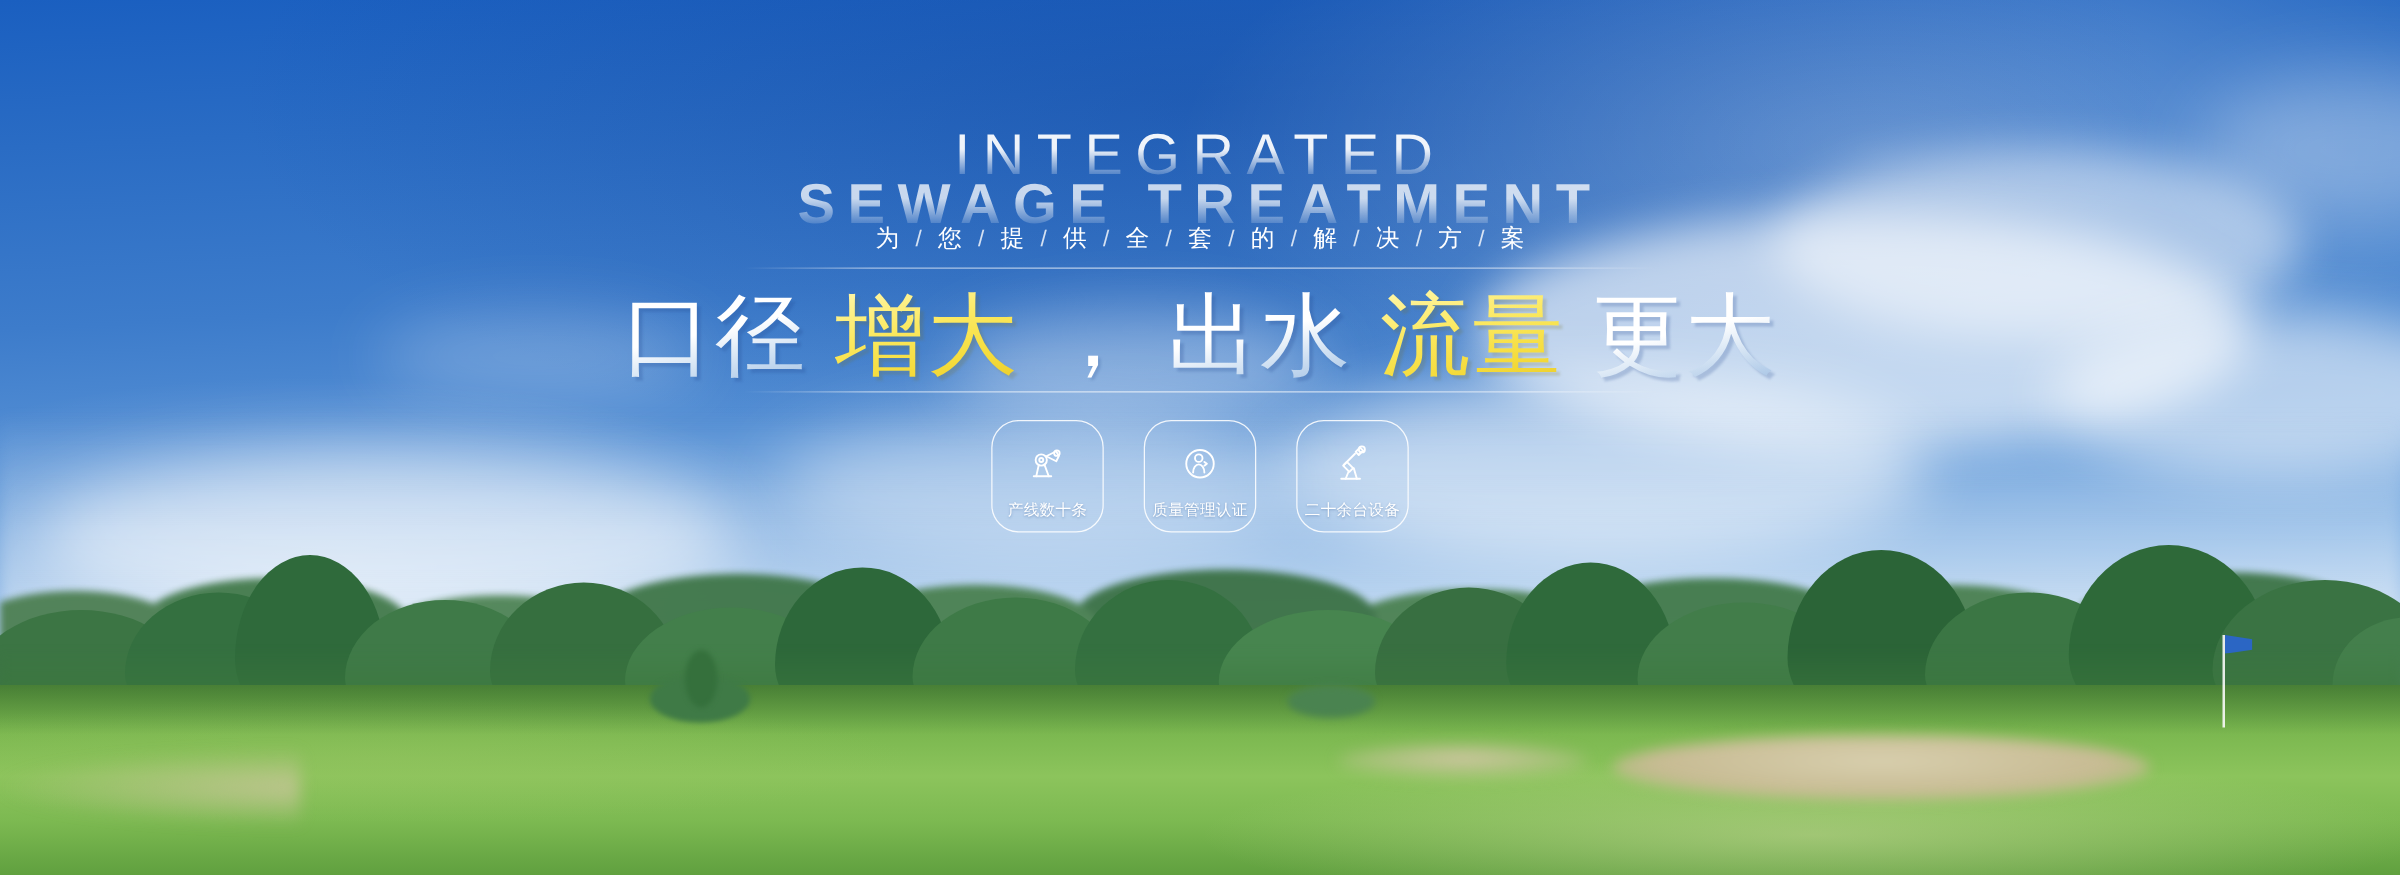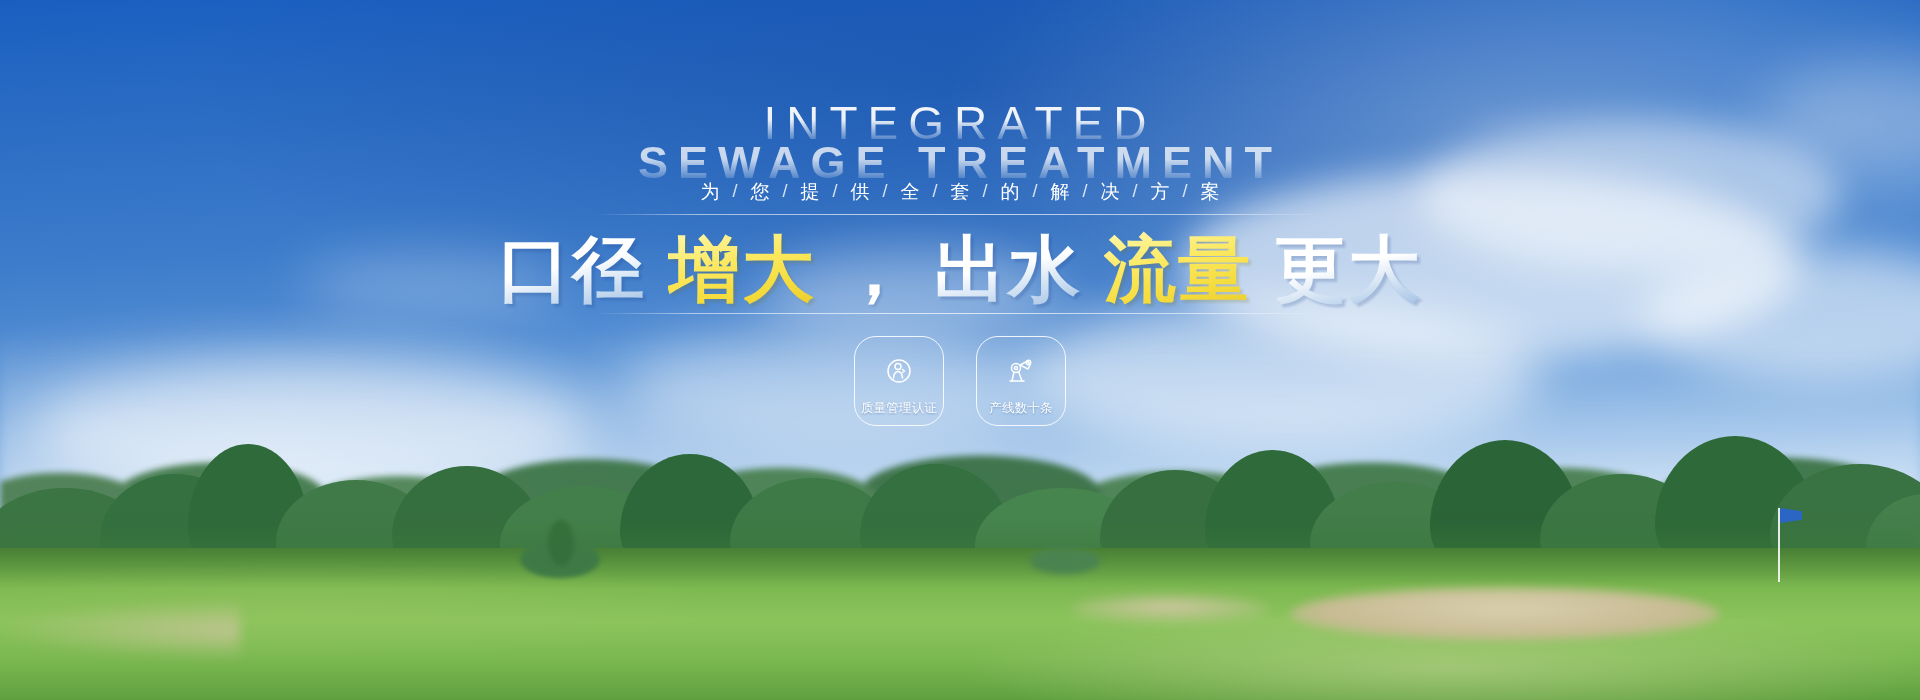--- a/index.html
+++ b/index.html
@@ -158,21 +158,21 @@
     position: absolute; left: 50%; transform: translateX(-50%);
     height: 1px; width: 730px;
     background: linear-gradient(to right, rgba(255,255,255,0.0) 0%, rgba(255,255,255,0.55) 14%, rgba(255,255,255,0.70) 50%, rgba(255,255,255,0.55) 86%, rgba(255,255,255,0.0) 100%);
   }
   .div-top { top: 214px; }
   .div-bot { top: 313px; }
 
   .headline {
     position: absolute; left: 0; top: 228px; width: 1920px;
     text-align: center; white-space: nowrap;
-    font-size: 72px; font-weight: 700; line-height: 1.15;
+    font-size: 72px; font-weight: 400; line-height: 1.15;
     letter-spacing: 2px;
   }
   .hl-white {
     background: linear-gradient(168deg, #ffffff 0%, #ffffff 46%, #cfe0f2 72%, #9dbde2 100%);
     -webkit-background-clip: text; background-clip: text;
     -webkit-text-fill-color: transparent;
     filter: drop-shadow(3px 3px 1px rgba(30,70,140,0.22));
   }
   .hl-yellow {
     background: linear-gradient(168deg, #fff8b0 0%, #fbe85f 42%, #f5dc3c 72%, #e9cb2a 100%);
@@ -310,41 +310,55 @@
     </div>
 
     <div class="divider div-bot"></div>
 
     <div class="badges">
 
 
       <div class="badge">
         <span class="badge-icon">
           <svg width="34" height="34" viewBox="0 0 34 34" fill="none" stroke="#ffffff" stroke-width="1.5" stroke-linecap="round" stroke-linejoin="round">
-            <circle cx="17" cy="17" r="11"></circle>
-            <circle cx="16" cy="12.5" r="3"></circle>
-            <path d="M11.5 24c0-3.5 2-6.5 4.5-6.5s4.5 3 4.5 6.5"></path>
-            <path d="M20.5 15.5l2 1.5-2 1.5"></path>
-          </svg>
-        </span>
-        <span class="badge-label">质量管理认证</span>
-      </div>
-
-      <div class="badge">
-        <span class="badge-icon">
-          <svg width="34" height="34" viewBox="0 0 34 34" fill="none" stroke="#ffffff" stroke-width="1.5" stroke-linecap="round" stroke-linejoin="round">
             <circle cx="12" cy="14" r="4.5"></circle>
             <circle cx="12" cy="14" r="1.6"></circle>
             <path d="M16 11l8-4 2 4-2 4-8-4z"></path>
             <circle cx="24.5" cy="8.5" r="2.2"></circle>
             <path d="M10 18l-2 9"></path>
             <path d="M14.5 17.5l3.5 9.5"></path>
             <path d="M6 27h14"></path>
           </svg>
         </span>
         <span class="badge-label">产线数十条</span>
       </div>
 
+      <div class="badge">
+        <span class="badge-icon">
+          <svg width="34" height="34" viewBox="0 0 34 34" fill="none" stroke="#ffffff" stroke-width="1.5" stroke-linecap="round" stroke-linejoin="round">
+            <circle cx="17" cy="17" r="11"></circle>
+            <circle cx="16" cy="12.5" r="3"></circle>
+            <path d="M11.5 24c0-3.5 2-6.5 4.5-6.5s4.5 3 4.5 6.5"></path>
+            <path d="M20.5 15.5l2 1.5-2 1.5"></path>
+          </svg>
+        </span>
+        <span class="badge-label">质量管理认证</span>
+      </div>
+
+      <div class="badge">
+        <span class="badge-icon">
+          <svg width="34" height="34" viewBox="0 0 34 34" fill="none" stroke="#ffffff" stroke-width="1.5" stroke-linecap="round" stroke-linejoin="round">
+            <path d="M23 4l-3.5 3.5 2.5 2.5L25.5 6.5z"></path>
+            <circle cx="24.5" cy="5.5" r="2.4"></circle>
+            <path d="M19 9l-9 9"></path>
+            <path d="M12.5 15.5l-3 3 5 5 3-3z"></path>
+            <path d="M14 23l-2.5 6"></path>
+            <path d="M18 20.5l2.5 8.5"></path>
+            <path d="M8 29h15"></path>
+          </svg>
+        </span>
+        <span class="badge-label">二十余台设备</span>
+      </div>
 
 
     </div>
   </div>
 </div>
 
 </body></html>

